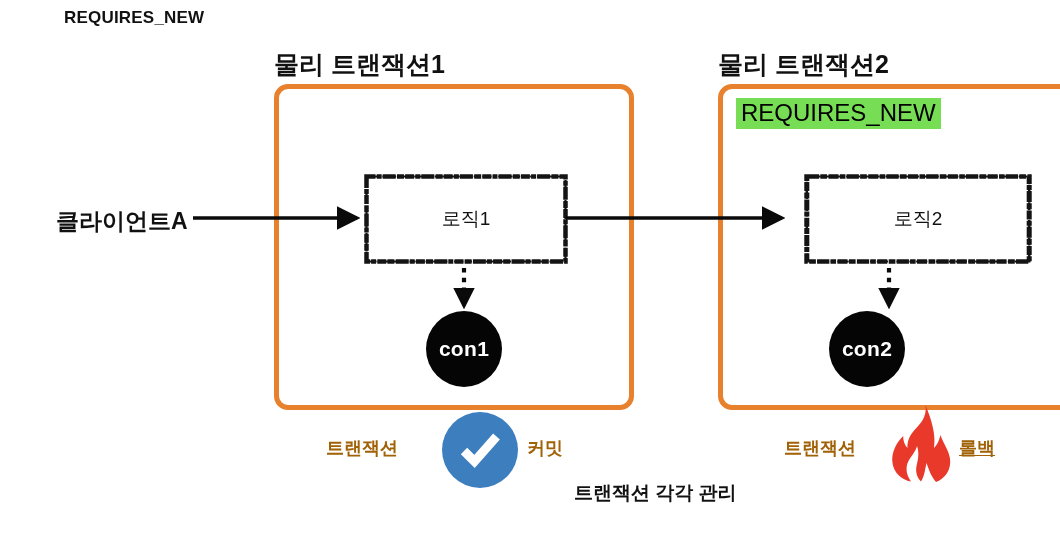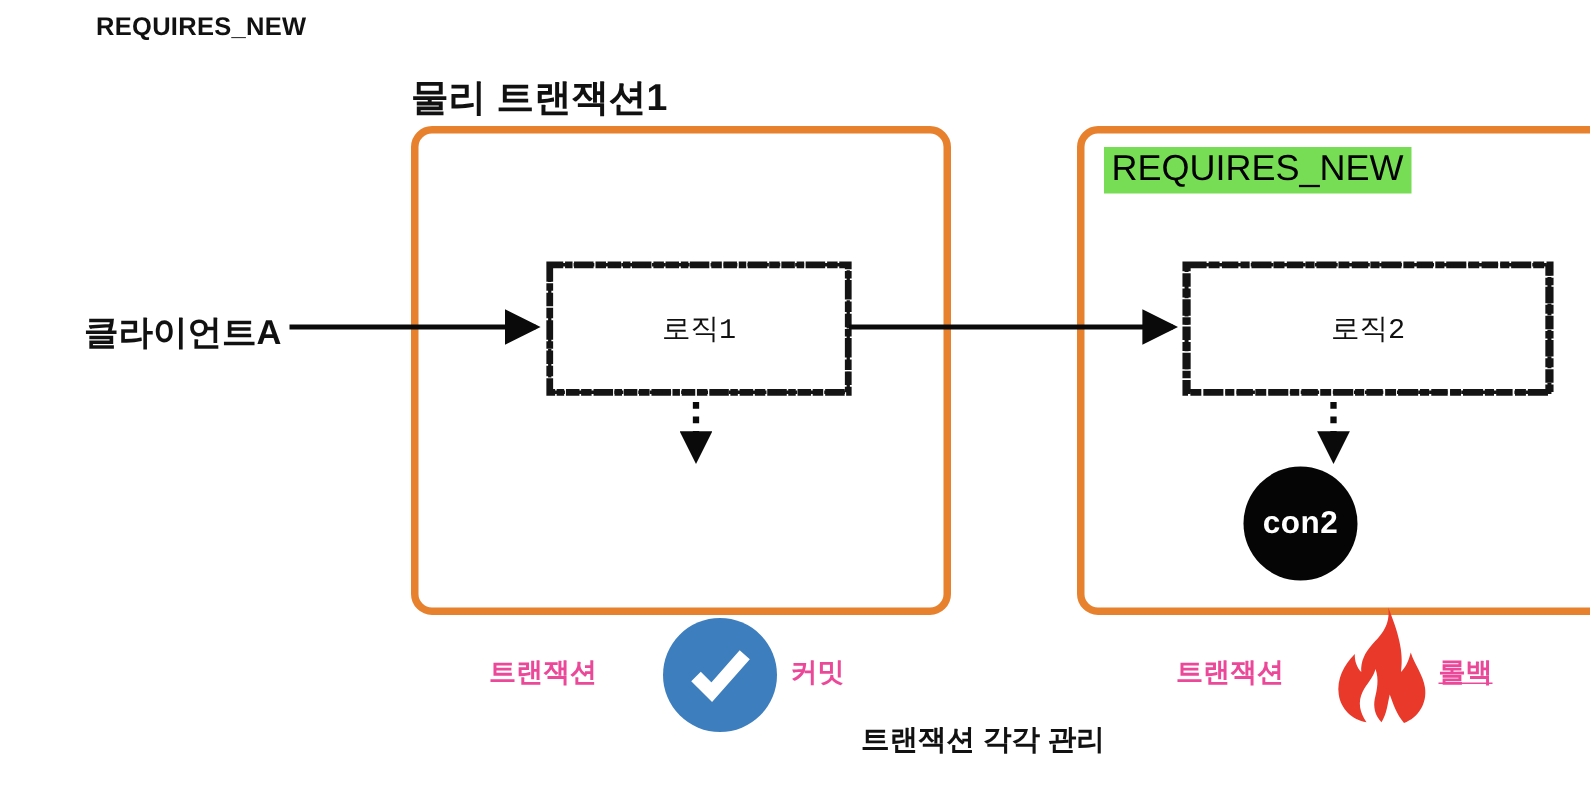--- a/index.html
+++ b/index.html
@@ -43,21 +43,21 @@
     white-space: nowrap;
   }
   .logic-label {
     font-size: 19px;
     color: #111111;
     white-space: nowrap;
   }
   .foot-label {
     font-size: 18px;
     font-weight: bold;
-    color: #ec4899;
+    color: #a16207;
     white-space: nowrap;
   }
   .bottom-caption {
     font-size: 19px;
     font-weight: bold;
     color: #111111;
     white-space: nowrap;
   }
 
   
@@ -80,21 +80,20 @@
     box-sizing: border-box;
   }
 
   
   .logic-box {
     box-sizing: border-box;
     background: #ffffff;
     display: flex;
     align-items: center;
     justify-content: center;
-    font-family: Liberation Mono, monospace;
   }
   .logic-box svg {
     position: absolute;
     left: 0; top: 0;
     width: 100%; height: 100%;
   }
   .logic-box .logic-text { position: relative; z-index: 2; }
 
   
   .con-circle {
@@ -139,37 +138,41 @@
   <div class="abs tx-box" style="left:228px; top:84px; width:360px; height:326px;"></div>
 
   <div class="abs logic-box" style="left:318px; top:174px; width:204px; height:90px;">
     <svg viewBox="0 0 204 90" preserveAspectRatio="none" aria-hidden="true">
       <rect x="2.5" y="2.5" width="199" height="85" fill="#ffffff" stroke="#141414" stroke-width="4.5" stroke-dasharray="9 1.2 5 1 13 1.3 7 1.1"></rect>
       <rect x="2.5" y="2.5" width="199" height="85" fill="none" stroke="#141414" stroke-width="2.2" stroke-dasharray="3 1.6 6 1.2 2 2.1"></rect>
     </svg>
     <span class="logic-text logic-label">로직1</span>
   </div>
 
+  <div class="abs con-circle" style="left:380px; top:311px; width:76px; height:76px;">
+    <span>con1</span>
+  </div>
 
   <div class="abs foot-label" style="left:280px; top:436px;">트랜잭션</div>
 
   <div class="abs check-circle" style="left:396px; top:412px; width:76px; height:76px;">
     <svg width="50" height="50" viewBox="0 0 50 50" aria-hidden="true">
       <path d="M9 26 L19.5 36.5 L41.5 11.5" fill="none" stroke="#ffffff" stroke-width="9" stroke-linecap="butt" stroke-linejoin="miter"></path>
     </svg>
   </div>
 
   <div class="abs foot-label" style="left:481px; top:436px;">커밋</div>
 
+  <div class="abs tx-caption" style="left:672px; top:48px;">물리 트랜잭션2</div>
 
   <div class="abs tx-box" style="left:672px; top:84px; width:360px; height:326px;"></div>
 
   <div class="abs green-badge" style="left:690px; top:98px;">REQUIRES_NEW</div>
 
-  <div class="abs logic-box" style="left:742px; top:174px; width:248px; height:90px;">
+  <div class="abs logic-box" style="left:758px; top:174px; width:228px; height:90px;">
     <svg viewBox="0 0 204 90" preserveAspectRatio="none" aria-hidden="true">
       <rect x="2.5" y="2.5" width="199" height="85" fill="#ffffff" stroke="#141414" stroke-width="4.5" stroke-dasharray="11 1.1 6 1.3 9 1.2 5 1"></rect>
       <rect x="2.5" y="2.5" width="199" height="85" fill="none" stroke="#141414" stroke-width="2.2" stroke-dasharray="4 1.5 7 1.1 2 2"></rect>
     </svg>
     <span class="logic-text logic-label">로직2</span>
   </div>
 
   <div class="abs con-circle" style="left:783px; top:311px; width:76px; height:76px;">
     <span>con2</span>
   </div>

